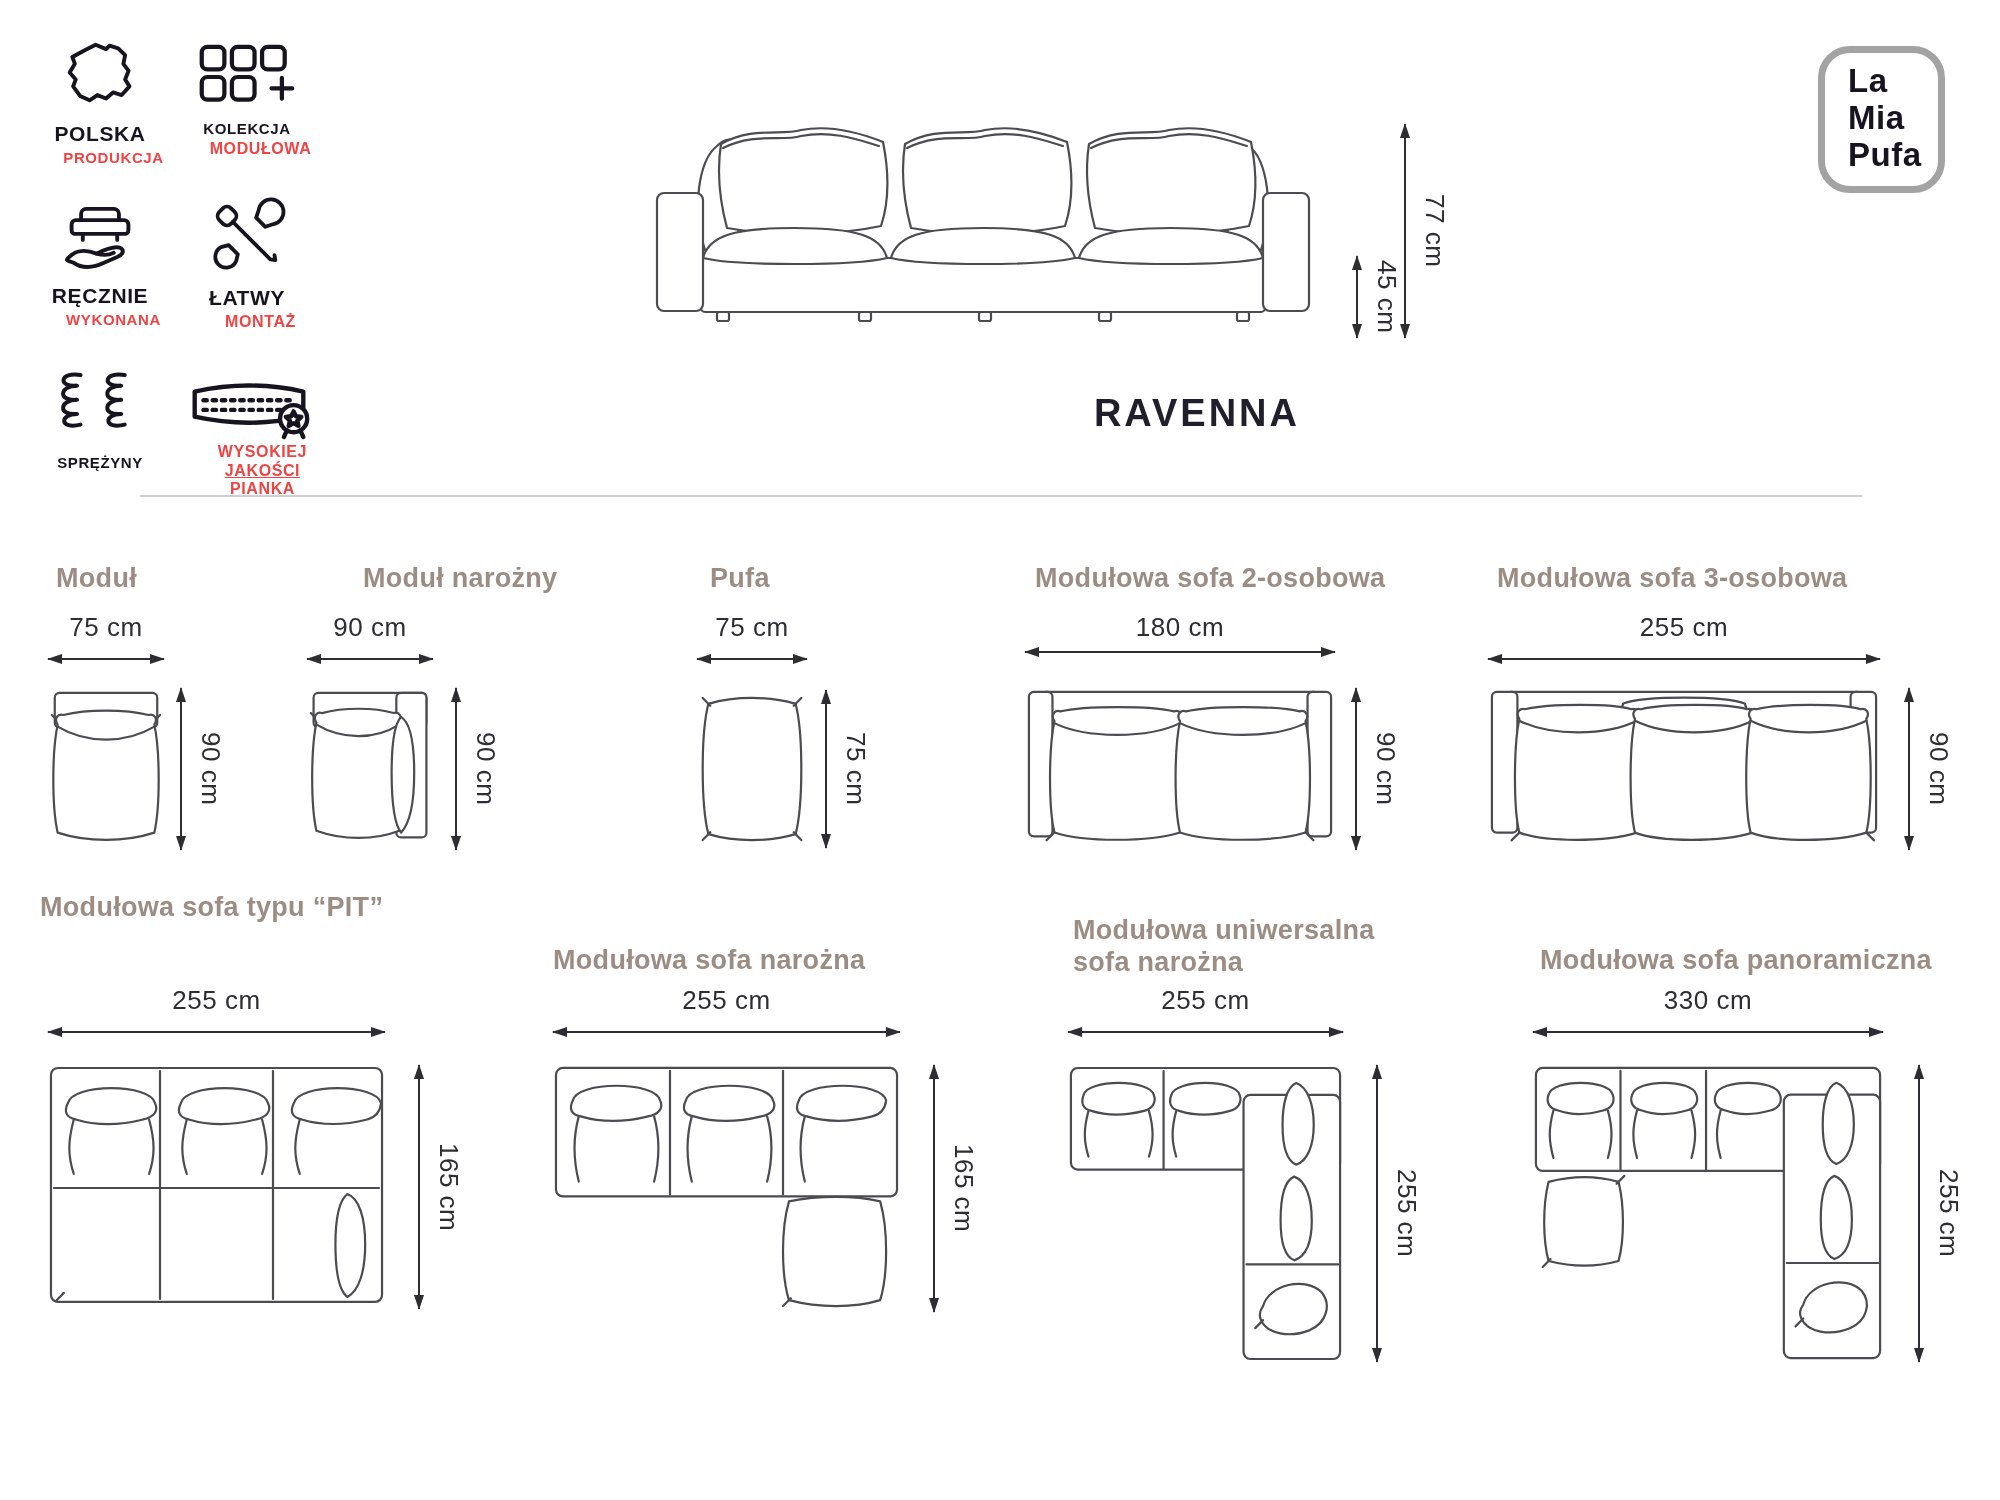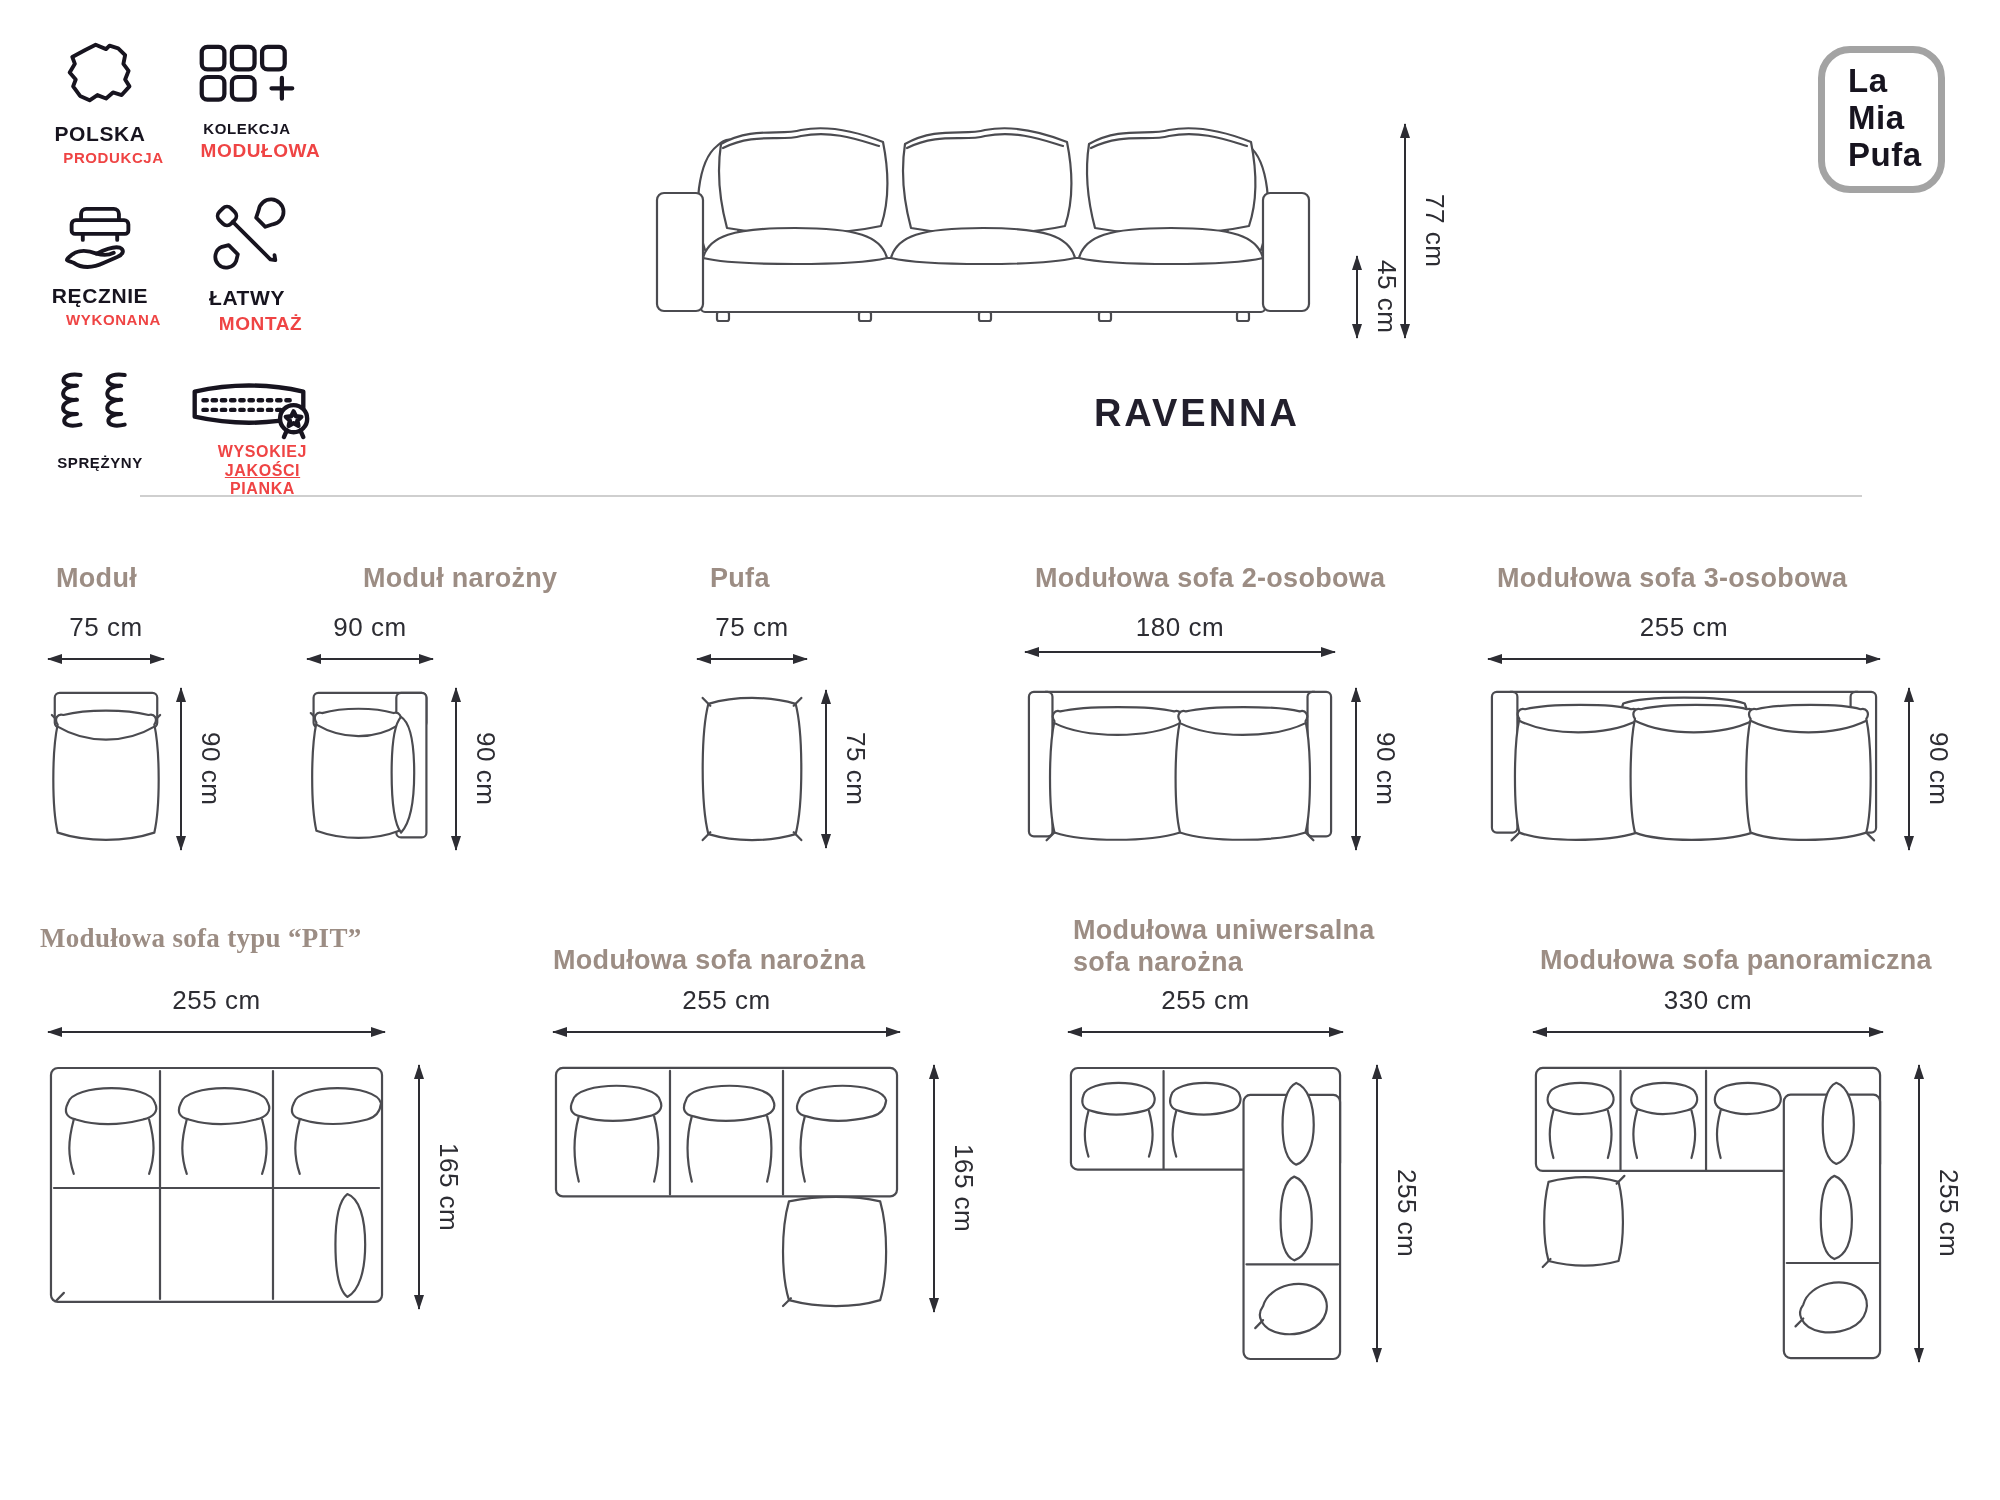--- a/index.html
+++ b/index.html
@@ -4,21 +4,21 @@
 <style>
   html,body{margin:0;padding:0;background:#fff;}
   body{width:2000px;height:1500px;position:relative;font-family:"Liberation Sans",sans-serif;color:#17141f;overflow:hidden;}
   .abs{position:absolute;}
 
   
   .feat{position:absolute;display:flex;flex-direction:column;align-items:center;text-align:center;}
   .feat svg{display:block;}
   .fl1{font-size:21px;font-weight:800;letter-spacing:.6px;margin-top:10px;color:#17141f;}
   .fl2{font-size:15px;font-weight:600;letter-spacing:.6px;margin-top:3px;color:#ef4444;margin-left:27px;}
-  .fl2.big{font-size:19px;font-weight:800;}
+  .fl2.big{font-size:16px;font-weight:800;}
   .fl1.mid{font-size:15px;}
   .fl2.sm{font-size:16px;font-weight:800;}
 
   
   .logo{position:absolute;left:1818px;top:46px;border:7px solid #a3a3a3;border-radius:32px;padding:10px 16px 12px 23px;}
   .logo div{font-size:33px;font-weight:800;line-height:1.12;letter-spacing:.5px;color:#17141f;}
 
   .ravenna{position:absolute;left:700px;top:392px;width:600px;text-align:right;font-size:38px;font-weight:700;letter-spacing:3px;color:#221f2c;}
 
   .divider{position:absolute;left:140px;top:495px;width:1722px;height:2px;background:#cfcfcf;}
@@ -240,21 +240,21 @@
   <path d="M150,34 C182,50 238,50 270,34"></path>
   <path class="f" d="M268,32 C264,26 268,20 274,22 C298,16 362,16 380,22 C386,20 390,26 386,32 C392,60 392,126 386,150 C354,160 294,160 268,150 C262,126 262,60 268,32 Z"></path>
   <path d="M268,34 C300,50 354,50 386,34"></path>
   <path d="M386,150 L394,158"></path>
 </svg>
 <div class="dimh" style="left:1908px;top:688px;height:162px;">
   <div class="varrow"></div>
   <div class="dimh-label">90 cm</div>
 </div>
 
-<div class="mtitle" style="left:40px;top:923px;font-family:Liberation Serif, serif;">Modułowa sofa typu “PIT”</div>
+<div class="mtitle" style="left:40px;top:892px;">Modułowa sofa typu “PIT”</div>
 <div class="dimw" style="left:48px;top:985px;width:337px;">
   <div class="dimw-label">255 cm</div>
   <div class="harrow"></div>
 </div>
 <svg class="draw abs" style="left:48px;top:1065px;" width="337" height="244" viewBox="0 0 340 242" preserveAspectRatio="none">
   <rect class="f" x="3" y="3" width="334" height="232" rx="7"></rect>
   <line x1="113" y1="6" x2="113" y2="232"></line>
   <line x1="227" y1="6" x2="227" y2="232"></line>
   <line x1="6" y1="122" x2="334" y2="122"></line>
   <g>

